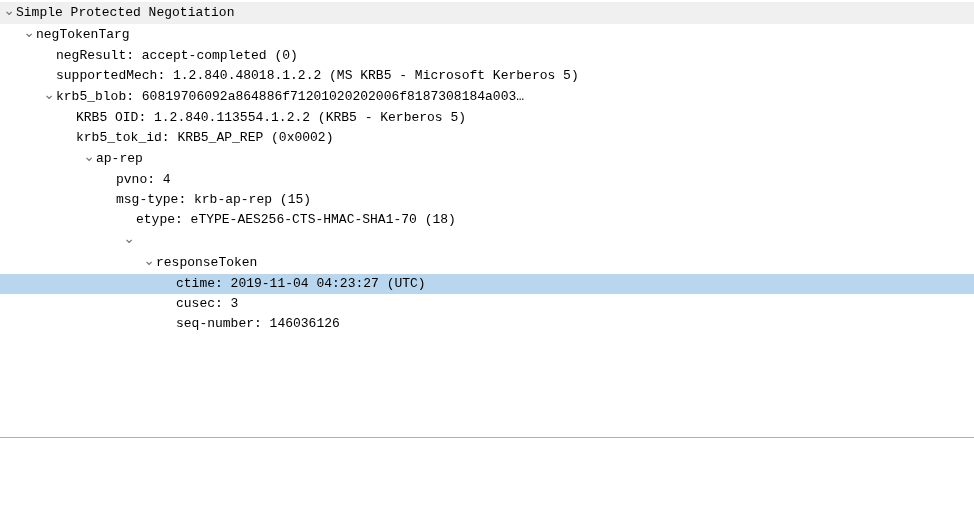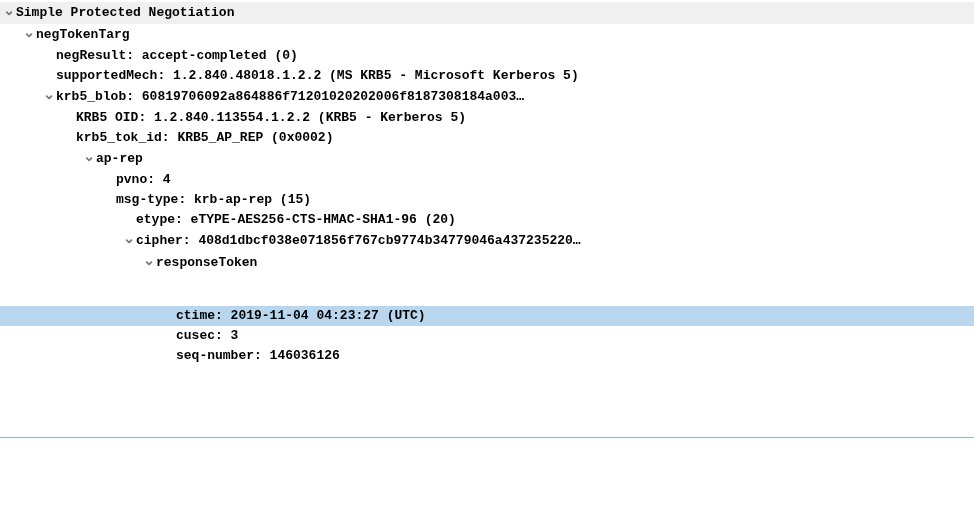--- a/index.html
+++ b/index.html
@@ -14,21 +14,21 @@
       overflow: hidden;
     }
     .tree { padding: 2px 0; }
     .row {
       white-space: nowrap;
       padding: 0 2px;
       display: flex;
       align-items: center;
     }
     .row.gray-bg { background: #f0f0f0; }
-    .row.selected { background: #b8d7ee; margin-top: 32px; }
+    .row.selected { background: #b8d7ee; }
     .indent { display: inline-block; }
     .toggle {
       display: inline-block;
       width: 14px;
       text-align: center;
       color: #555;
       font-size: 10px;
       cursor: pointer;
       font-family: sans-serif;
       flex-shrink: 0;
@@ -38,21 +38,21 @@
     .toggle.none { visibility: hidden; }
     .label { }
     .bottom-border {
       position: absolute;
       bottom: 5px;
       left: 0;
       right: 0;
       height: 1px;
       background: #8fb7d6;
     }
-    .container { position: relative; width: 974px; height: 443px; font-weight: bold; }
+    .container { position: relative; width: 974px; height: 443px; }
   </style>
 </head>
 <body>
 <div class="container">
 
 <div class="tree">
 
   <div class="row gray-bg">
     <span class="indent" style="width:0px"></span>
     <span class="toggle expanded"></span>
@@ -112,27 +112,26 @@
   <div class="row">
     <span class="indent" style="width:100px"></span>
     <span class="toggle none"></span>
     <span class="label">msg-type: krb-ap-rep (15)</span>
   </div>
 
 
   <div class="row">
     <span class="indent" style="width:120px"></span>
     <span class="toggle none"></span>
-    <span class="label">etype: eTYPE-AES256-CTS-HMAC-SHA1-96 (20)</span>
+    <span class="label">etype: eTYPE-AES256-CTS-HMAC-SHA1-70 (18)</span>
   </div>
 
   <div class="row">
     <span class="indent" style="width:120px"></span>
     <span class="toggle expanded"></span>
-    <span class="label">cipher: 408d1dbcf038e071856f767cb9774b34779046a437235220…</span>
   </div>
 
   <div class="row">
     <span class="indent" style="width:140px"></span>
     <span class="toggle expanded"></span>
     <span class="label">responseToken</span>
   </div>
 
   <div class="row selected">
     <span class="indent" style="width:160px"></span>

